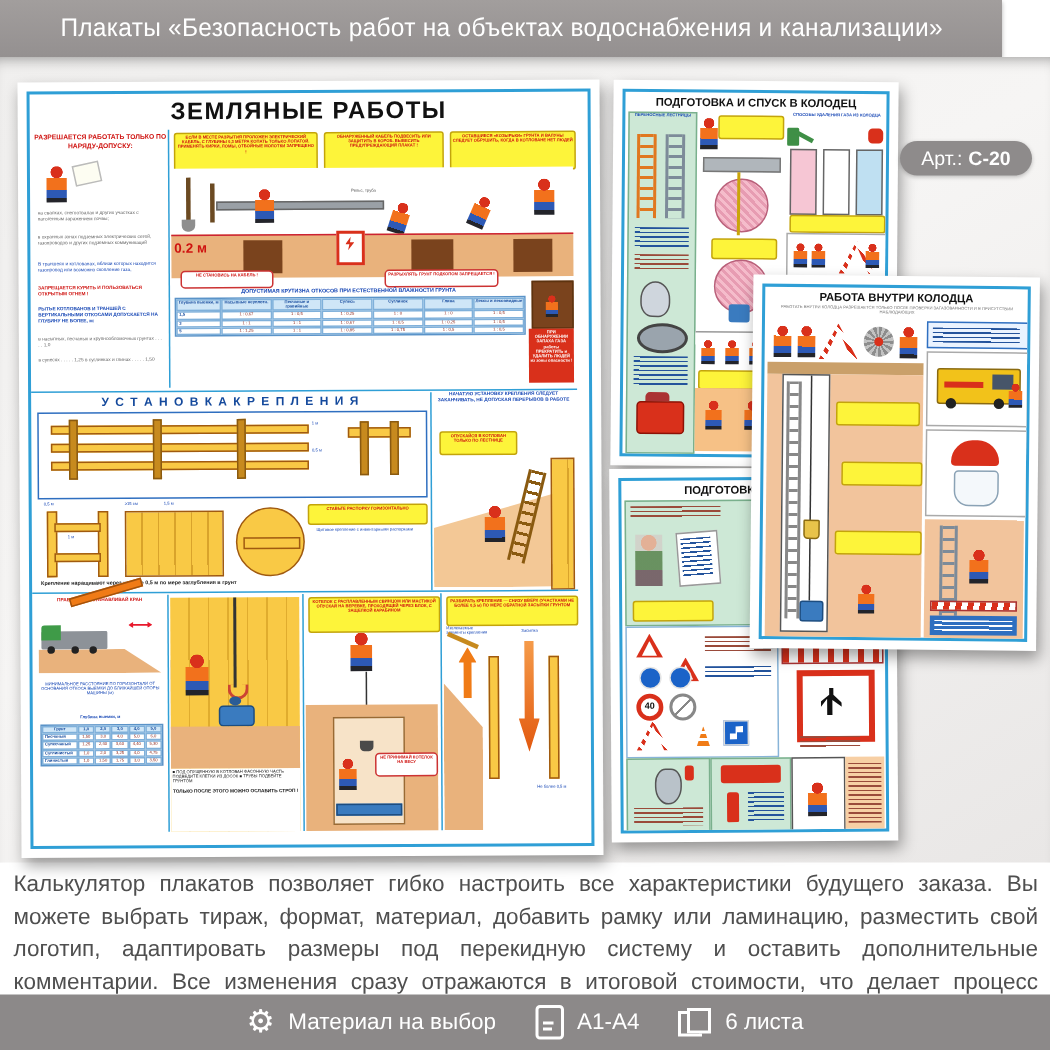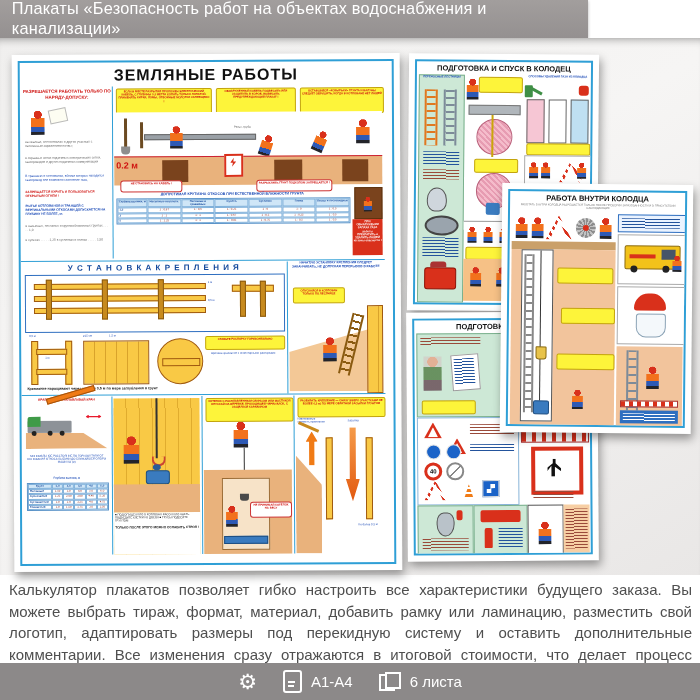--- a/index.html
+++ b/index.html
@@ -1,19 +1,19 @@
 <!DOCTYPE html>
 <html><head>
 <meta charset="utf-8">
 <style>
   html,body{margin:0;padding:0}
   body{width:700px;height:700px;font-family:"Liberation Sans",sans-serif;background:#fff;overflow:hidden;position:relative}
   .abs{position:absolute}
   
-  .hdr{position:absolute;left:0;top:0;width:588px;height:38px;background:linear-gradient(#a29e9d,#949090);display:flex;align-items:center;justify-content:center;box-shadow:0 1px 3px rgba(0,0,0,.3)}
+  .hdr{position:absolute;left:0;top:0;width:668px;height:38px;background:linear-gradient(#a29e9d,#949090);display:flex;align-items:center;justify-content:center;box-shadow:0 1px 3px rgba(0,0,0,.3)}
   .hdr-t{color:#fff;font-size:17px;letter-spacing:.2px;transform:scaleX(.96)}
   .ftr{position:absolute;left:0;top:663px;width:700px;height:37px;background:#8c8989;display:flex;align-items:center;justify-content:center;gap:26px}
   .fitem{display:flex;align-items:center;gap:9px;color:#fff;font-size:15px}
   .gear{font-size:21px;line-height:1;color:#fff}
   .docico{width:15px;height:19px;border:2px solid #fff;border-radius:3px;background:linear-gradient(#fff,#fff) 3px 9px/7px 2px no-repeat,linear-gradient(#fff,#fff) 3px 13px/6px 2px no-repeat}
   .sheetico{width:22px;height:19px;position:relative}
   .sheetico:before{content:"";position:absolute;left:0;bottom:0;width:12px;height:13px;border:2px solid #fff}
   .sheetico:after{content:"";position:absolute;right:0;top:0;width:12px;height:13px;border:2px solid #fff;background:#8c8989}
   
   .hero{position:absolute;left:0;top:38px;width:700px;height:537px;background:linear-gradient(150deg,#f0efee 0%,#f6f5f4 45%,#e9e7e6 100%);box-shadow:inset 0 8px 10px -8px rgba(0,0,0,.45)}
@@ -465,27 +465,32 @@
             <div class="wk abs" style="left:30px;top:20px;transform:scale(1.4);transform-origin:top left"></div>
             <div class="stripebar abs" style="left:4px;top:54px;width:56px;height:5px"></div>
             <div class="abs" style="left:4px;top:64px;width:58px;height:13px;background:#2f6fc0">
               <div class="abs" style="left:3px;top:3px;width:52px;height:8px;background:repeating-linear-gradient(to bottom,#fff 0 1px,transparent 1px 3px)"></div>
             </div>
           </div>
         </div>
       </div>
     </div>
 
+    <div class="badge">
+      <span>Арт.:</span>
+        <b>С-20</b>
+    </div>
   </div>
 
   <div class="desc">Калькулятор плакатов позволяет гибко настроить все характеристики будущего заказа. Вы можете выбрать тираж, формат, материал, добавить рамку или ламинацию, разместить свой логотип, адаптировать размеры под перекидную систему и оставить дополнительные комментарии. Все изменения сразу отражаются в итоговой стоимости, что делает процесс заказа быстрым и прозрачным</div>
 
   <div class="ftr">
     <div class="fitem">
       <span class="gear">⚙</span>
+      <span>Материал на выбор</span>
     </div>
     <div class="fitem">
       <span class="docico"></span>
       <span>А1-А4</span>
     </div>
     <div class="fitem">
       <span class="sheetico"></span>
       <span>6 листа</span>
     </div>
   </div>

